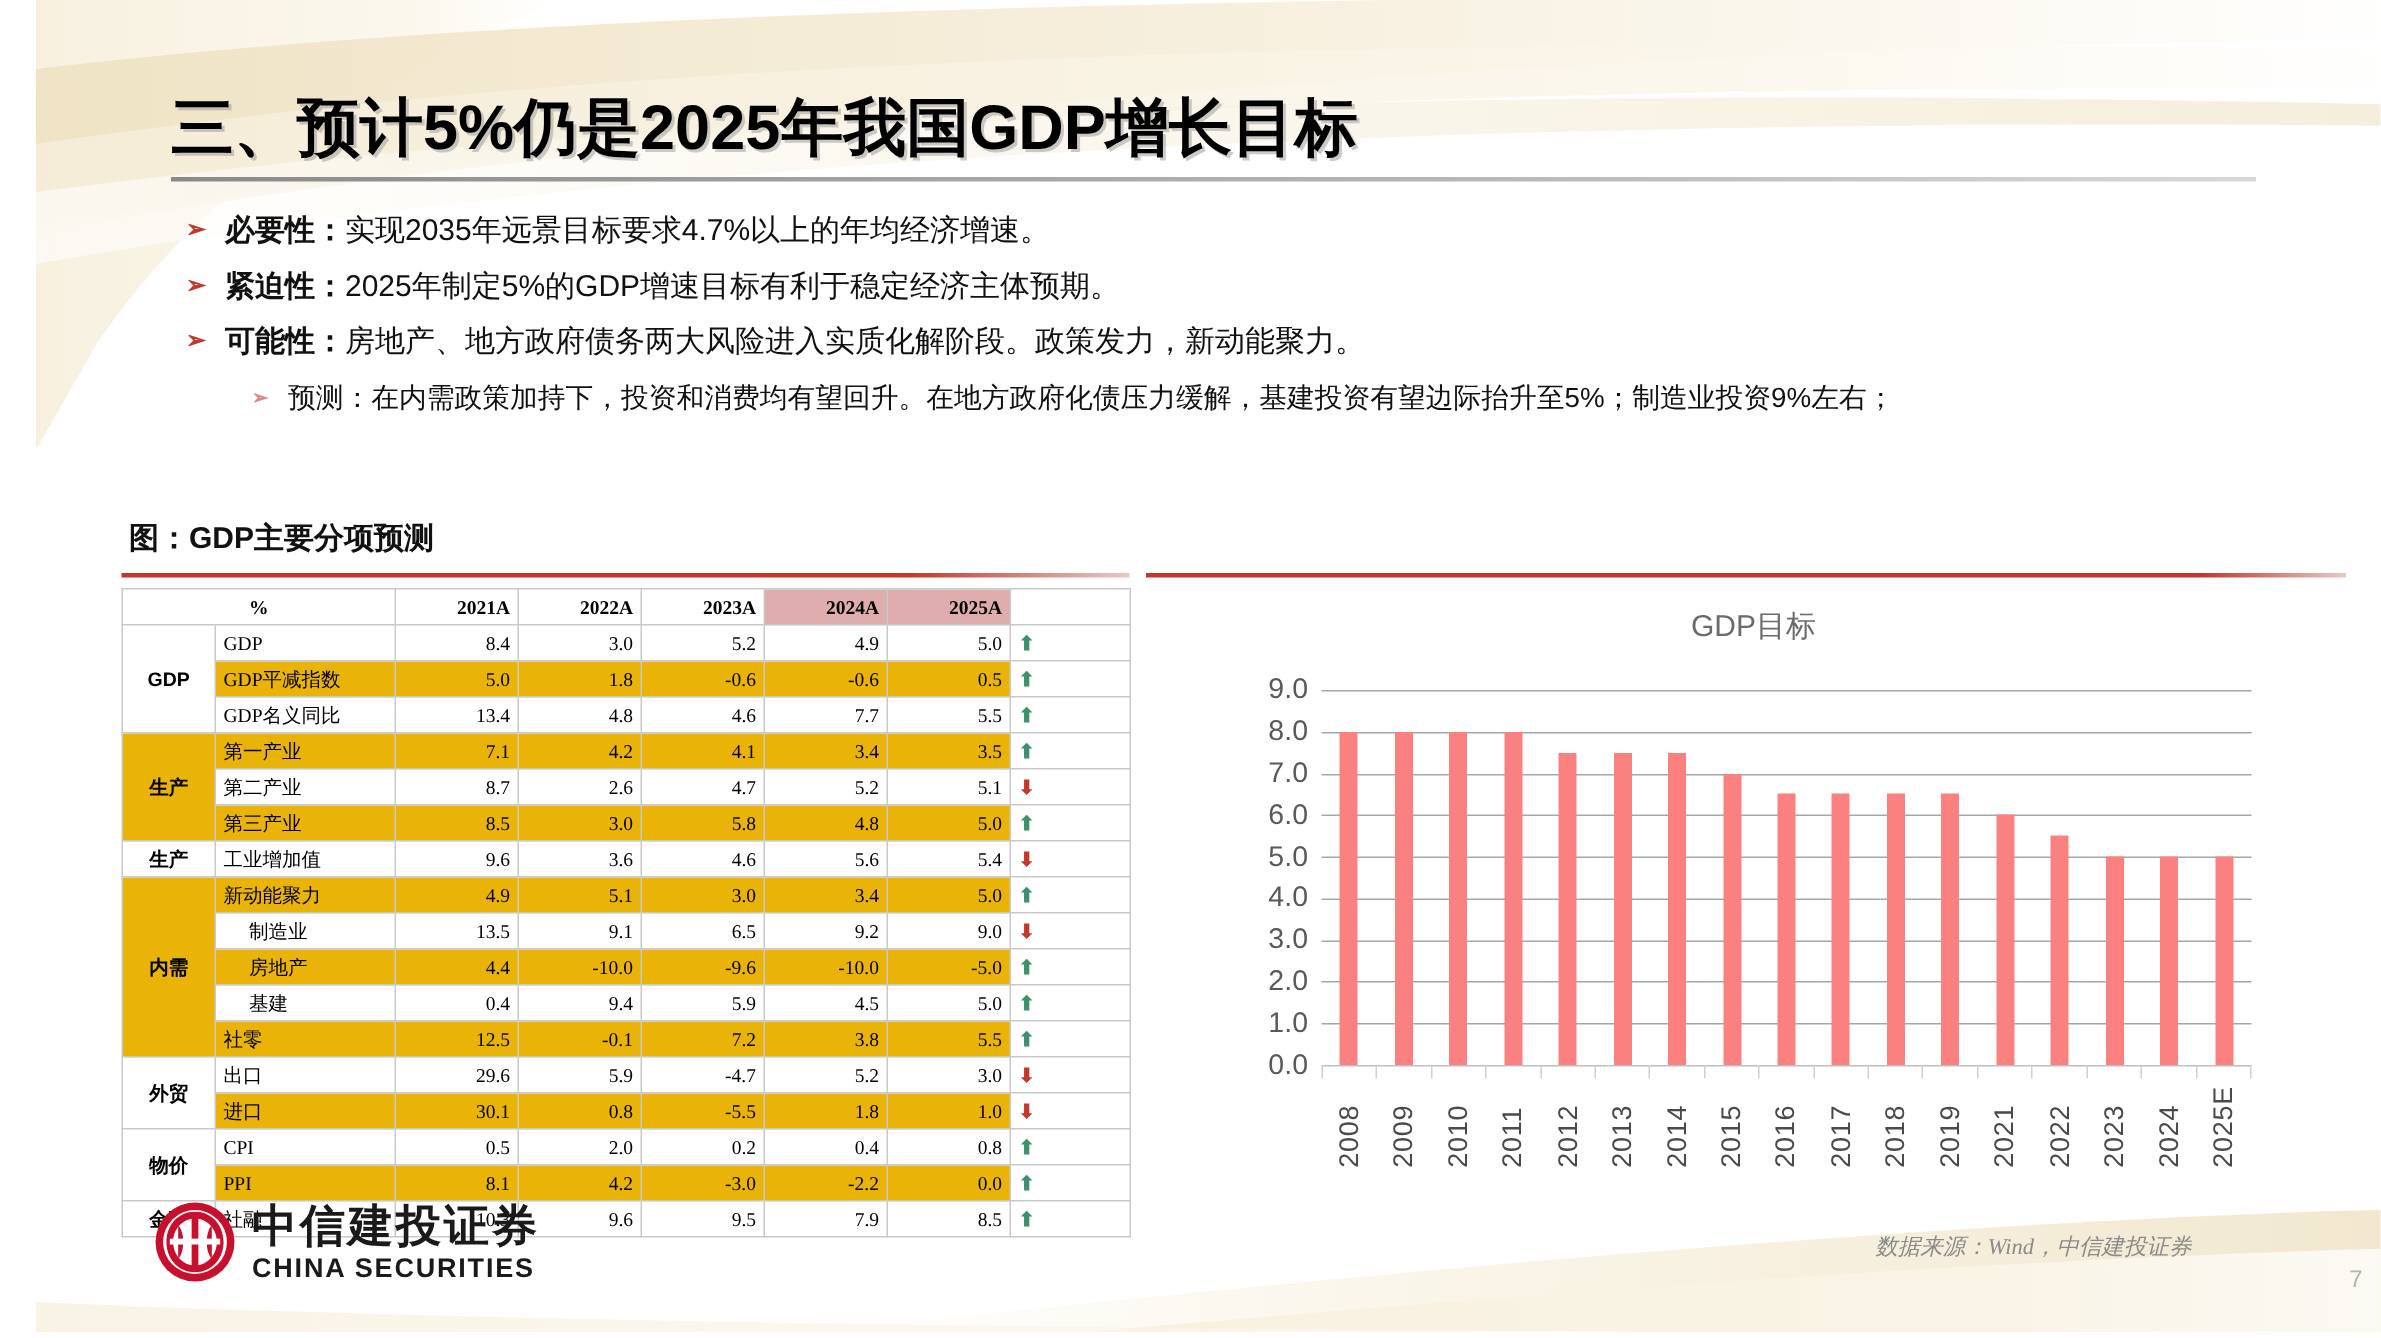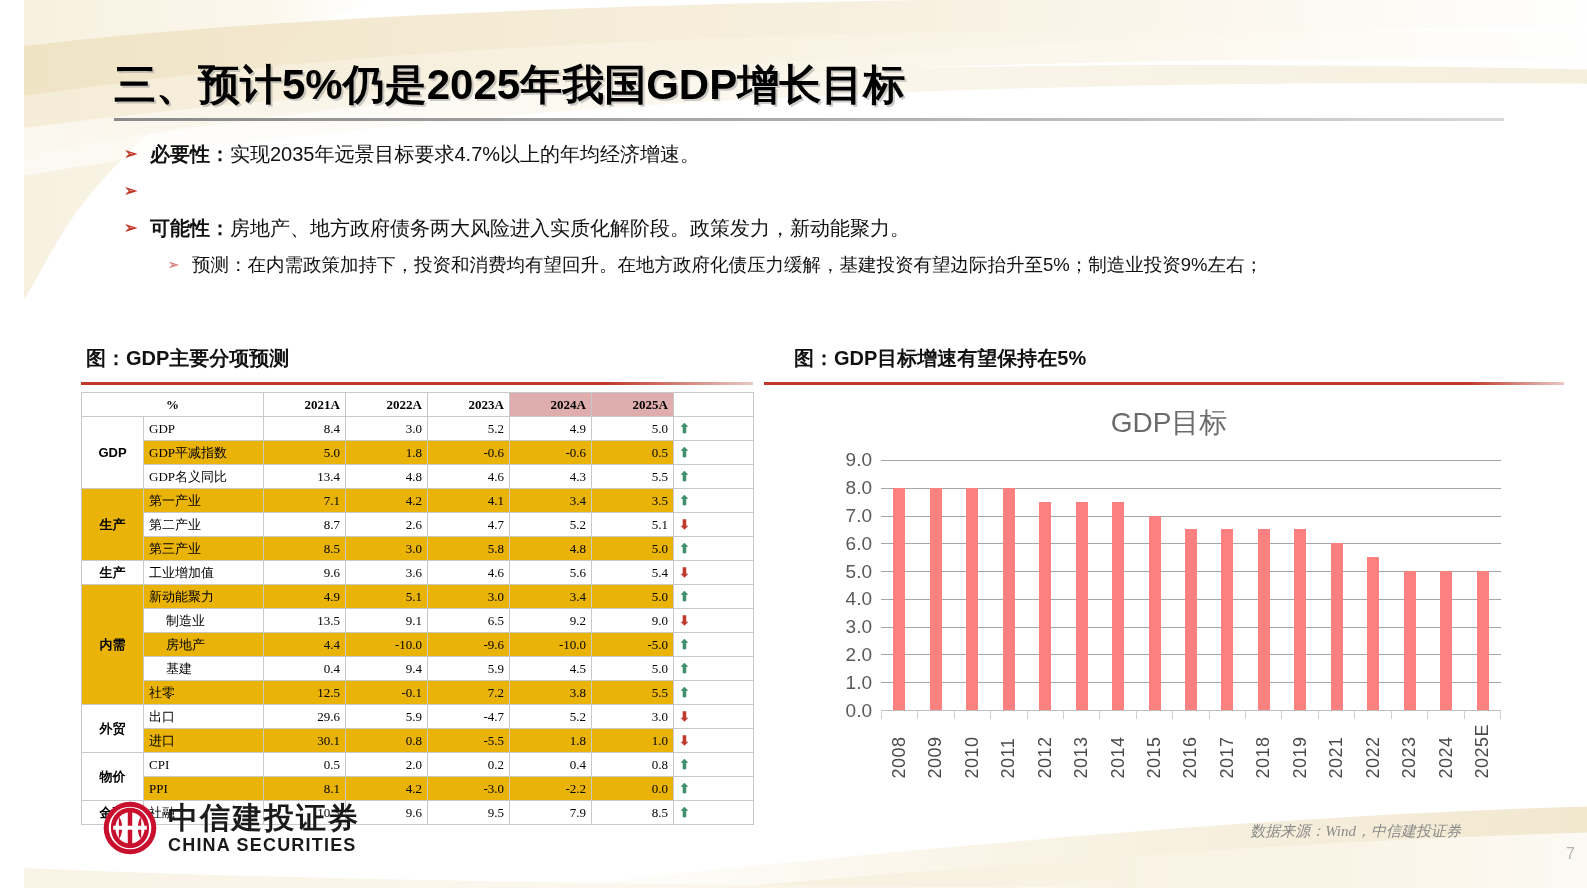--- a/index.html
+++ b/index.html
@@ -91,21 +91,21 @@
   .up   { color: #3f8f6e; }
   .down { color: #c0392b; }
 
   tr.alt td { background: #eab308; }
   tr.alt td.arr { background: #ffffff; }
   td.thickbottom, th.thickbottom { border-bottom: 1.6px solid #333; }
   .vsep-l { border-left: 1.6px solid #333; }
 
   
   #chart-box { position: absolute; left: 745px; top: 392px; width: 800px; height: 400px; }
-  #chart-title { text-align: center; font-size: 28px; color: #6b6b6b; margin-top: 12px; }
+  #chart-title { text-align: center; font-size: 20px; color: #6b6b6b; margin-top: 12px; }
   #plot-area { position: absolute; left: 112px; top: 68px; width: 620px; height: 250px; }
   .gridline { position: absolute; left: 0; width: 100%; height: 1px; background: #a6a6a6; }
   .ytick {
     position: absolute; right: 100%; margin-right: 9px;
     transform: translateY(-50%); font-size: 19px; color: #595959; white-space: nowrap;
   }
   #bars { position: absolute; inset: 0; display: flex; align-items: flex-end;
           justify-content: space-between; }
   .bar-slot { flex: 1 1 0; height: 100%; display: flex; align-items: flex-end;
               justify-content: center; }
@@ -178,36 +178,36 @@
 
   <div id="bullets">
 
     <div class="b-row">
       <span class="b-mark">➢</span>
       <span class="b-text"><span class="b-lead">必要性：</span><span>实现2035年远景目标要求4.7%以上的年均经济增速。</span></span>
     </div>
 
     <div class="b-row">
       <span class="b-mark">➢</span>
+      <span class="b-text"><span class="b-lead">紧迫性：</span><span>2025年制定5%的GDP增速目标有利于稳定经济主体预期。</span></span>
     </div>
 
     <div class="b-row">
       <span class="b-mark">➢</span>
       <span class="b-text"><span class="b-lead">可能性：</span><span>房地产、地方政府债务两大风险进入实质化解阶段。政策发力，新动能聚力。</span></span>
     </div>
 
     <div class="b-row sub">
       <span class="b-mark sub">➢</span>
       <span class="b-text"><span>预测：</span><span>在内需政策加持下，投资和消费均有望回升。在地方政府化债压力缓解，基建投资有望边际抬升至5%；制造业投资9%左右；</span></span>
     </div>
   </div>
 
   <div class="fig-cap" id="fig-cap-left">图：GDP主要分项预测</div>
   <div class="fig-rule" id="fig-rule-left"></div>
-  <div class="fig-cap" id="fig-cap-right">图：GDP目标增速有望保持在5%</div>
   <div class="fig-rule" id="fig-rule-right"></div>
 
   <div id="tbl-wrap">
     <table class="fc">
       <colgroup>
         <col class="c-grp">
           <col class="c-item">
         <col class="c-val">
           <col class="c-val">
           <col class="c-val">
@@ -244,21 +244,21 @@
             <td class="num vsep-l">-0.6</td>
             <td class="num vsep-l">-0.6</td>
             <td class="num vsep-l">0.5</td>
             <td class="arr"><span class="up">⬆</span></td>
           </tr>
           <tr>
             <td class="item thickbottom">GDP名义同比</td>
             <td class="num thickbottom">13.4</td>
             <td class="num vsep-l thickbottom">4.8</td>
             <td class="num vsep-l thickbottom">4.6</td>
-            <td class="num vsep-l thickbottom">4.3</td>
+            <td class="num vsep-l thickbottom">7.7</td>
             <td class="num vsep-l thickbottom">5.5</td>
             <td class="arr"><span class="up">⬆</span></td>
           </tr>
           <tr class="alt">
             <td class="grp" rowspan="3">生产</td>
             <td class="item">第一产业</td>
             <td class="num">7.1</td>
             <td class="num vsep-l">4.2</td>
             <td class="num vsep-l">4.1</td>
             <td class="num vsep-l">3.4</td>

